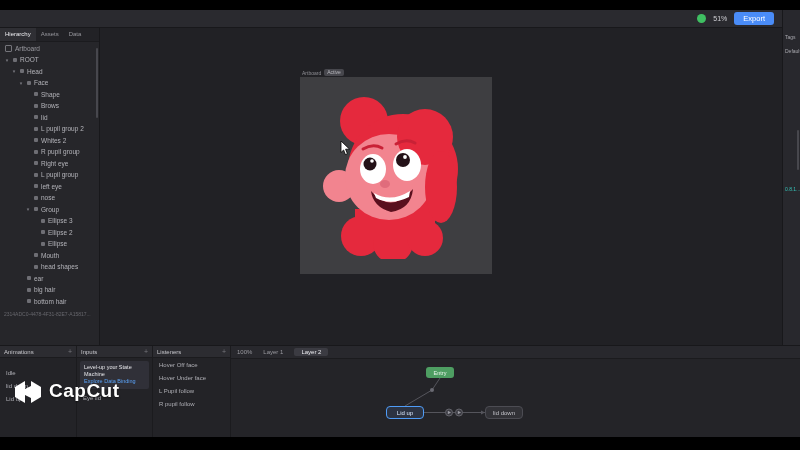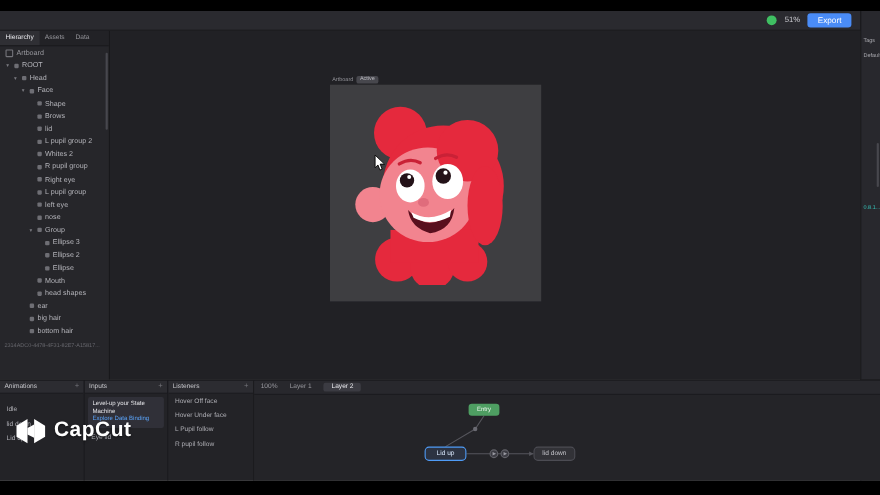--- a/index.html
+++ b/index.html
@@ -1,17 +1,17 @@
 <!DOCTYPE html>
 <html><head>
 <meta charset="utf-8">
 <style>
   html,body{margin:0;padding:0;}
   body{width:800px;height:450px;background:#000;font-family:"Liberation Sans",sans-serif;overflow:hidden;position:relative;}
-  #frame{position:absolute;left:0;top:10px;width:800px;height:427px;background:#737373;overflow:hidden;}
+  #frame{position:absolute;left:0;top:10px;width:800px;height:427px;background:#14532d;overflow:hidden;}
 
   
   .topbar{position:absolute;left:0;top:0;width:100%;height:18px;background:#2a2a2f;border-bottom:1px solid #18181b;box-sizing:border-box;display:flex;align-items:center;justify-content:flex-end;gap:7px;padding-right:26px;}
   .avatar{width:9px;height:9px;border-radius:50%;background:#3fbf62;}
   .zoom-pct{font-size:7px;color:#cfcfd4;}
   .export-btn{background:#4a8cf7;color:#fff;font-size:7.5px;line-height:1;padding:3px 9px;border-radius:3px;}
 
   
   .left{position:absolute;left:0;top:18px;width:100px;height:317px;background:#26262a;border-right:1px solid #18181b;box-sizing:border-box;overflow:hidden;}
   .tabs{display:flex;height:13px;background:#222226;border-bottom:1px solid #1b1b1e;}

